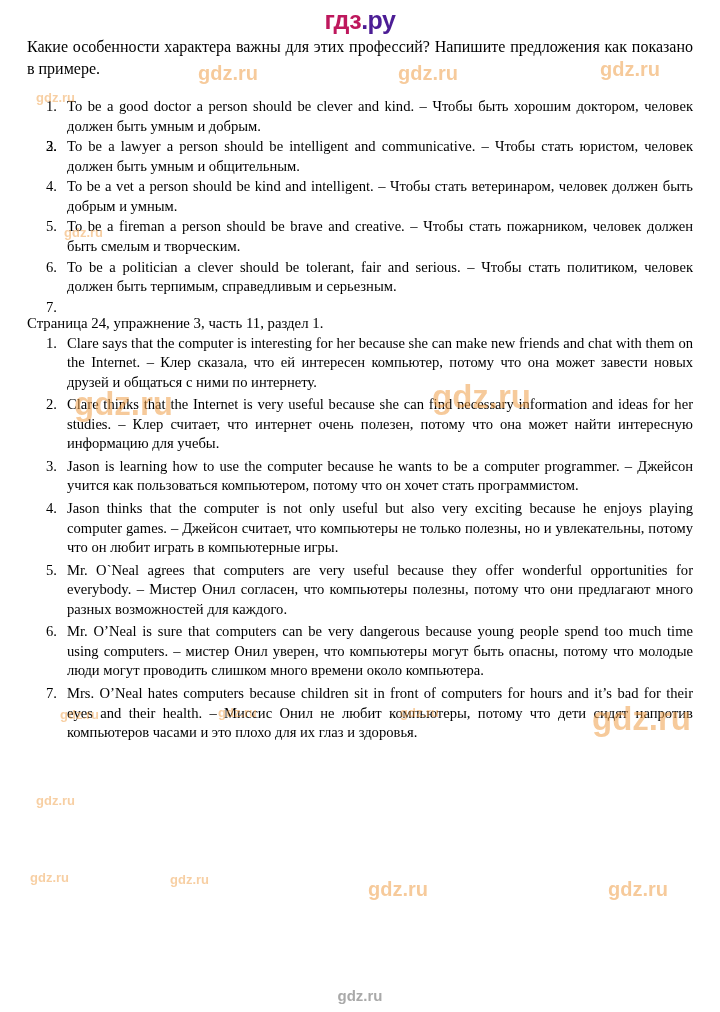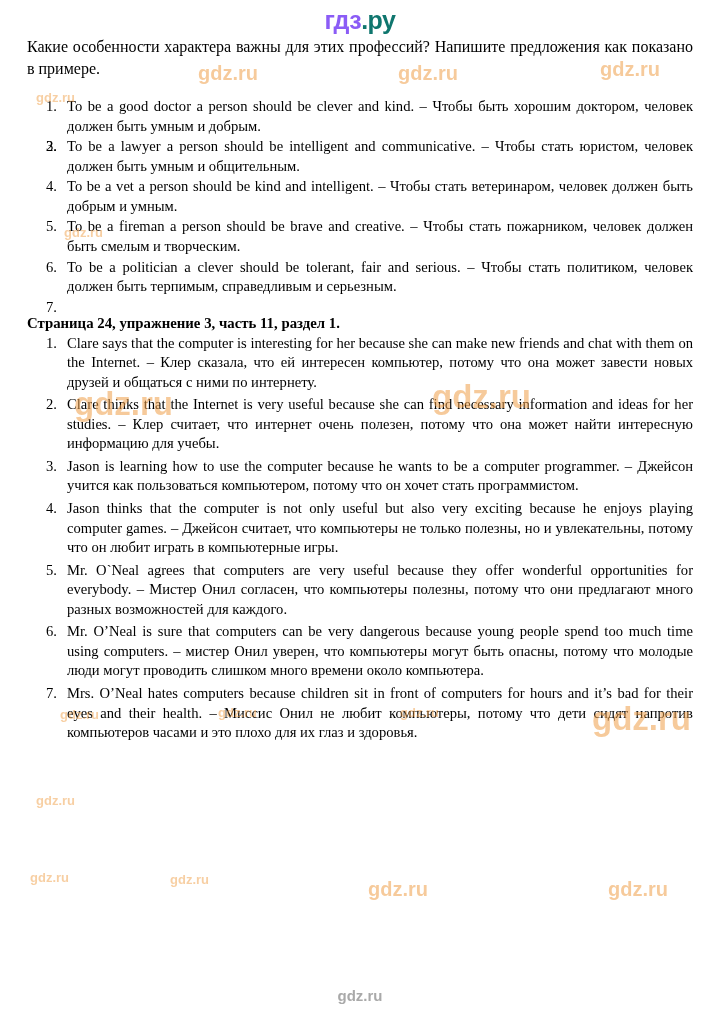--- a/index.html
+++ b/index.html
@@ -21,22 +21,22 @@
     position: absolute;
     top: 6px;
     left: 50%;
     transform: translateX(-50%);
     font-family: "Liberation Sans", sans-serif;
     font-size: 25px;
     font-weight: bold;
     letter-spacing: -0.5px;
     white-space: nowrap;
   }
-  .logo .g { color: #8b5cf6; }
-  .logo .ru { color: #0f766e; }
+  .logo .g { color: #be185d; }
+  .logo .ru { color: #4c1d95; }
 
   
   .content {
     position: absolute;
     top: 36px;
     left: 27px;
     width: 666px;
   }
   .intro {
     font-size: 16px;
@@ -59,21 +59,21 @@
   }
   ol.items > li .num {
     position: absolute;
     left: 0;
     width: 30px;
     text-align: right;
     font-size: 14.6px;
   }
   .section-title {
     font-size: 14.8px;
-    font-weight: bold;
+    font-weight: normal;
     margin: 18px 0 2px 0;
   }
   .task-line {
     font-size: 14.6px;
     line-height: 1.35;
     margin: 0 0 2px 0;
   }
   .block2 ol.items > li { margin-bottom: 3px; }
 
   .footer-logo {

